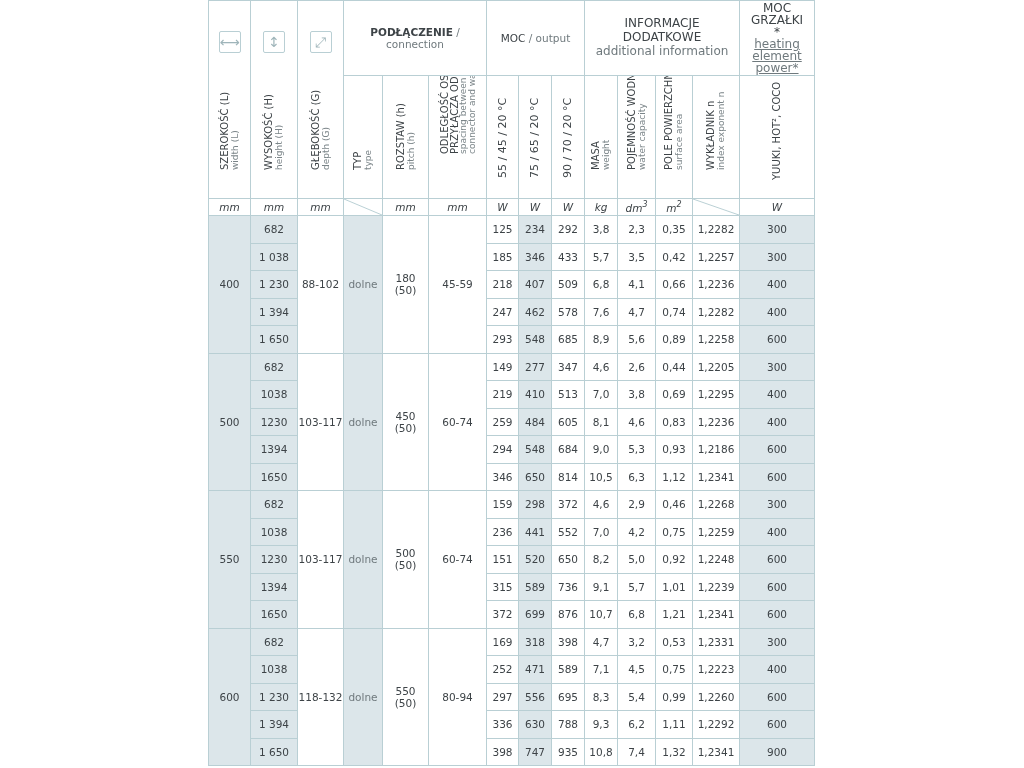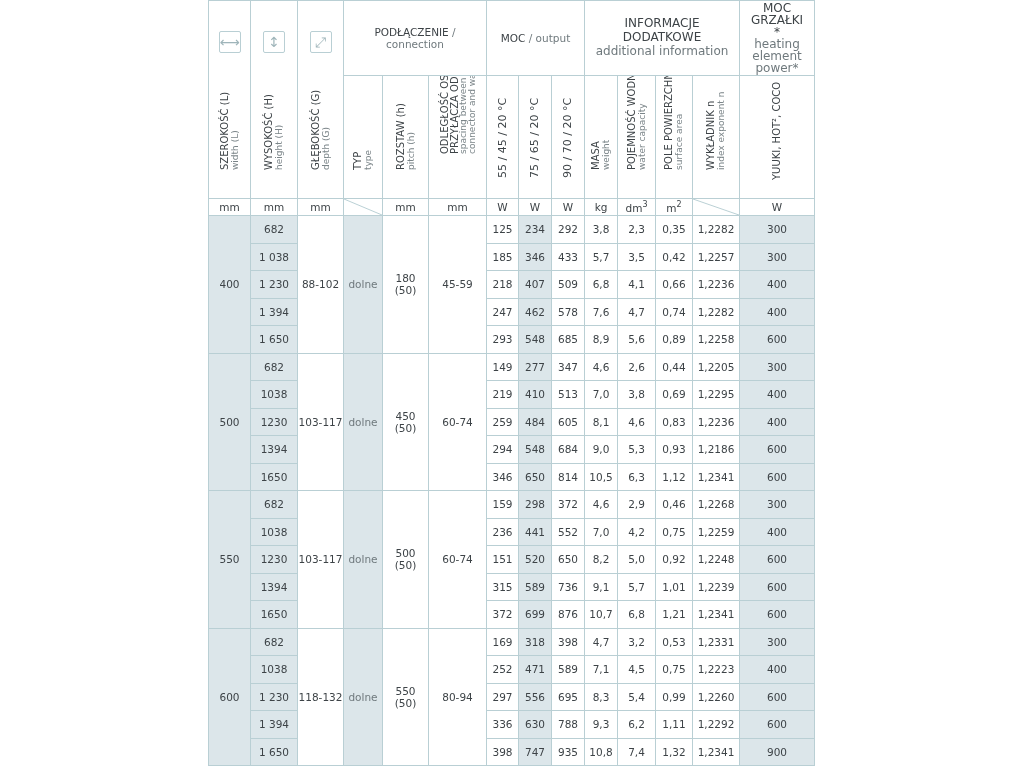--- a/index.html
+++ b/index.html
@@ -9,37 +9,37 @@
     border-collapse:collapse; table-layout:fixed;
     font-size:10.5px;
   }
   #tbl td, #tbl th {
     border:1px solid #b9cfd4; padding:0; text-align:center; vertical-align:middle;
     font-weight:normal; overflow:hidden;
   }
   .shade { background:#dce6ea; }
   .hdr-top { height:75px; }
   .hdr-rot { height:122px; position:relative; }
-  .units td { height:16px; font-size:10.5px; }
+  .units td { height:16px; font-size:10.5px;font-style:italic; }
   .data td { height:26.5px; }
   .rot {
     position:absolute; left:50%; bottom:8px;
     transform-origin:0 0;
     transform:rotate(-90deg) translateY(-50%);
     white-space:nowrap; text-align:left; line-height:1.05;
   }
   .rot .pl { font-size:10px; color:#3d4347; display:block; }
   .rot .en { font-size:9px; color:#7b8589; display:block; }
   .rot.big .pl { font-size:11px; }
   .grp-title { font-size:10.5px; color:#3d4347; }
   .grp-title .en { color:#6f797d; }
   .grp-title2 { font-size:12px; line-height:1.15; }
   .grp-title2 .en { color:#6f797d; display:block; }
   .grp-title3 { font-size:12px; line-height:1.0; }
-  .grp-title3 .en { color:#6f797d; }
+  .grp-title3 .en { color:#6f797d;text-decoration:underline; }
   .icon-box {
     display:inline-block; width:20px; height:20px; border:1px solid #b9cfd4;
     border-radius:2px; color:#9fb5ba; line-height:20px; font-size:14px; margin-top:0px;
   }
   .diag { position:relative; }
   .diag svg { position:absolute; left:0; top:0; width:100%; height:100%; }
   .gray { color:#6f797d; }
 </style>
 </head>
 <body>
@@ -78,21 +78,21 @@
           </div>
       </td>
       <td rowspan="2" style="vertical-align:top; position:relative;">
         <div style="position:absolute; top:30px; left:0; right:0;"><span class="icon-box">⤢</span></div>
         <div class="rot">
             <span class="pl">GŁĘBOKOŚĆ (G)</span>
             <span class="en">depth (G)</span>
           </div>
       </td>
       <td colspan="3" class="grp-title">
-        <span style="font-weight:normal;">PODŁĄCZENIE</span><span class="en"> / </span><span class="en">connection</span>
+        <span style="font-weight:bold;">PODŁĄCZENIE</span><span class="en"> / </span><span class="en">connection</span>
       </td>
       <td colspan="3" class="grp-title">
         <span>MOC</span><span class="en"> / </span><span class="en">output</span>
       </td>
       <td colspan="4" class="grp-title2">
         <span>INFORMACJE DODATKOWE</span>
         <span class="en">additional information</span>
       </td>
       <td class="grp-title3" style="padding:0 6px;">
         <span style="display:block;">MOC GRZAŁKI *</span>

